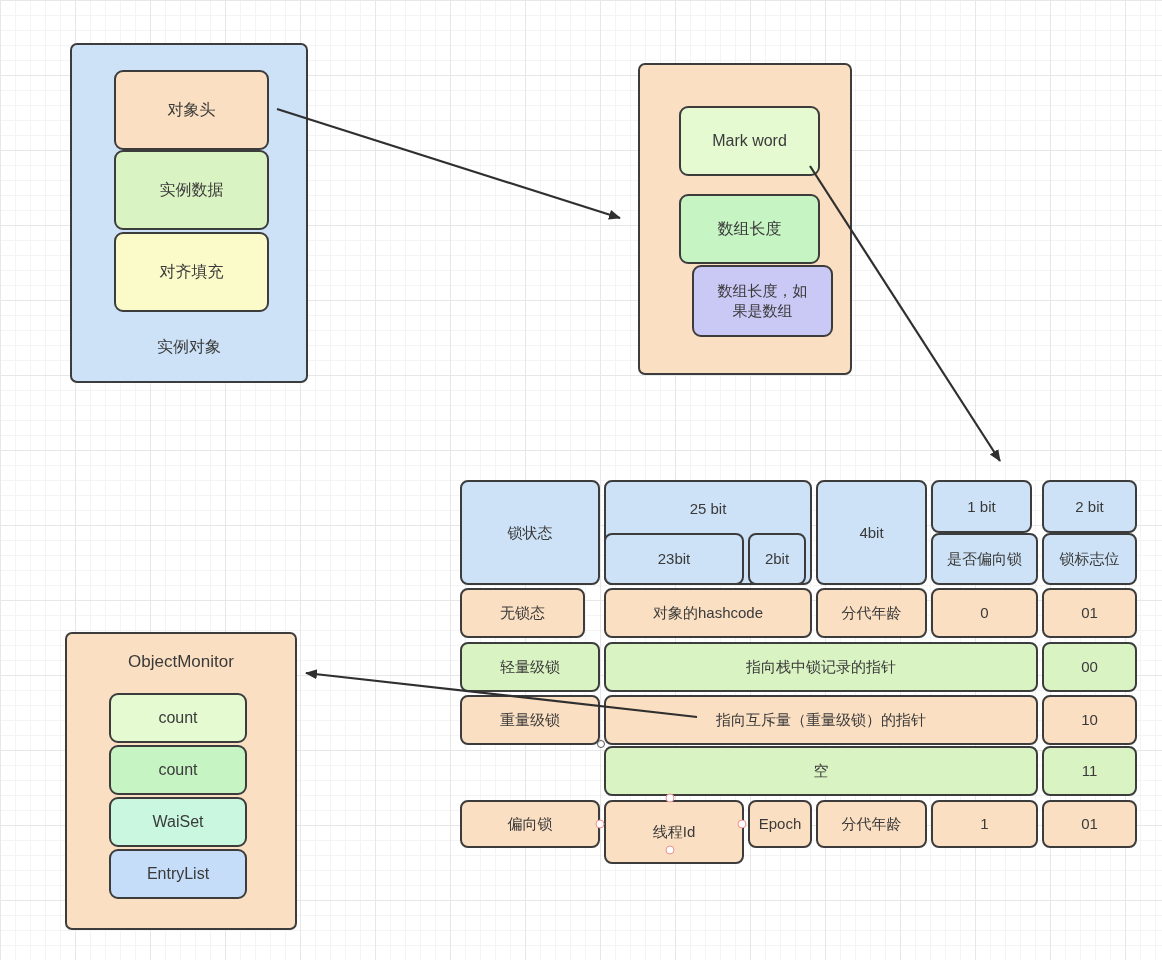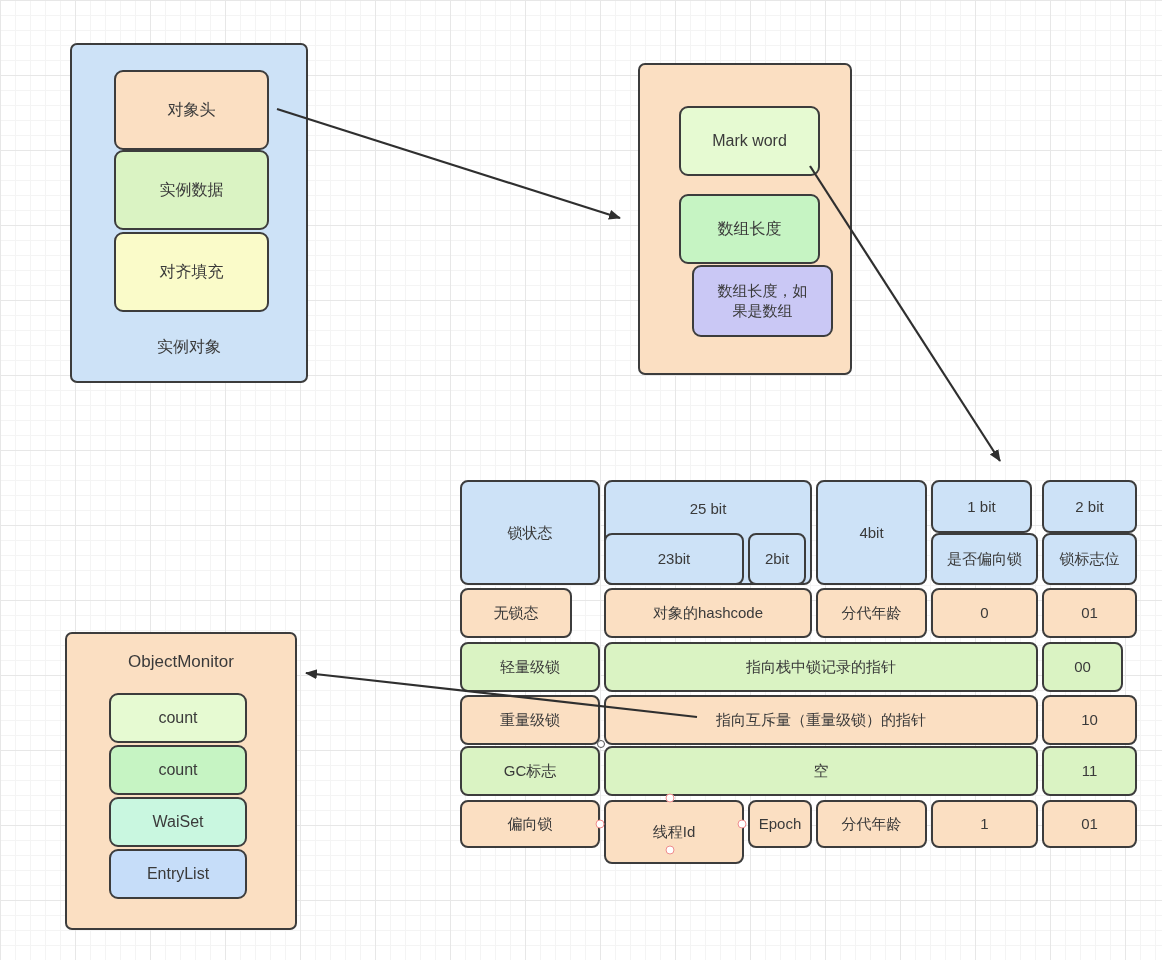--- a/index.html
+++ b/index.html
@@ -130,21 +130,21 @@
     <div class="cell f-headblue" style="left:471px; top:53px; width:107px; height:52px;">
       <span>是否偏向锁</span>
     </div>
     <div class="cell f-headblue" style="left:582px; top:0; width:95px; height:53px;">
       <span>2 bit</span>
     </div>
     <div class="cell f-headblue" style="left:582px; top:53px; width:95px; height:52px;">
       <span>锁标志位</span>
     </div>
 
-    <div class="cell f-peach" style="left:0; top:108px; width:112px; height:50px;">
+    <div class="cell f-peach" style="left:0; top:108px; width:125px; height:50px;">
       <span>无锁态</span>
     </div>
     <div class="cell f-peach" style="left:144px; top:108px; width:208px; height:50px;">
       <span>对象的hashcode</span>
     </div>
     <div class="cell f-peach" style="left:356px; top:108px; width:111px; height:50px;">
       <span>分代年龄</span>
     </div>
     <div class="cell f-peach" style="left:471px; top:108px; width:107px; height:50px;">
       <span>0</span>
@@ -152,37 +152,34 @@
     <div class="cell f-peach" style="left:582px; top:108px; width:95px; height:50px;">
       <span>01</span>
     </div>
 
     <div class="cell f-green" style="left:0; top:162px; width:140px; height:50px;">
       <span>轻量级锁</span>
     </div>
     <div class="cell f-green" style="left:144px; top:162px; width:434px; height:50px;">
       <span>指向栈中锁记录的指针</span>
     </div>
-    <div class="cell f-green" style="left:582px; top:162px; width:81px; height:50px;">
+    <div class="cell f-green" style="left:582px; top:162px; width:95px; height:50px;">
       <span>00</span>
     </div>
 
     <div class="cell f-peach" style="left:0; top:215px; width:140px; height:50px;">
       <span>重量级锁</span>
     </div>
     <div class="cell f-peach" style="left:144px; top:215px; width:434px; height:50px;">
       <span>指向互斥量（重量级锁）的指针</span>
     </div>
     <div class="cell f-peach" style="left:582px; top:215px; width:95px; height:50px;align-items:center;">
       <span>10</span>
     </div>
 
-    <div class="cell f-green" style="left:0; top:266px; width:140px; height:50px;">
-      <span>GC标志</span>
-    </div>
     <div class="cell f-green" style="left:144px; top:266px; width:434px; height:50px;">
       <span>空</span>
     </div>
     <div class="cell f-green" style="left:582px; top:266px; width:95px; height:50px;">
       <span>11</span>
     </div>
 
     <div class="cell f-peach" style="left:0; top:320px; width:140px; height:48px;">
       <span>偏向锁</span>
     </div>

